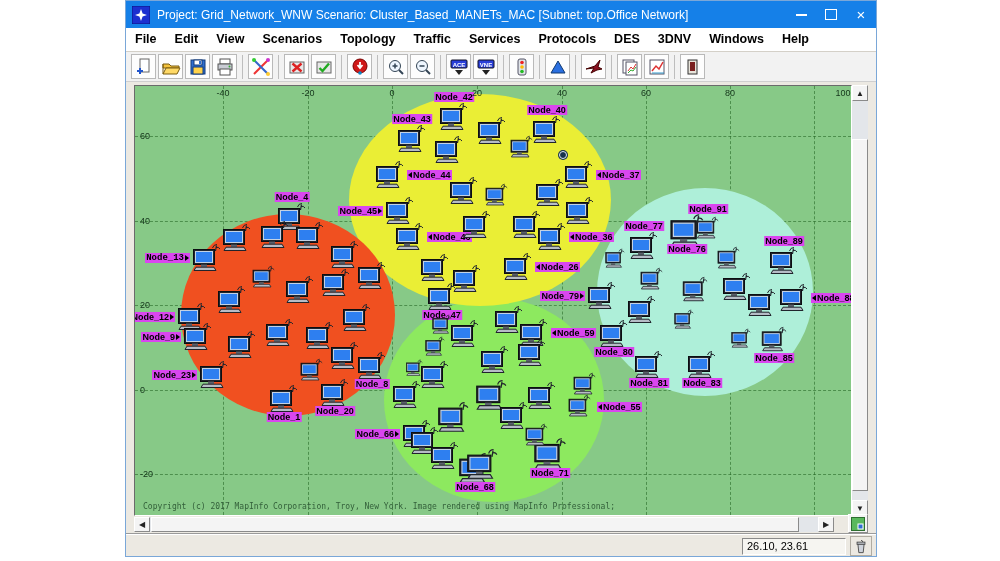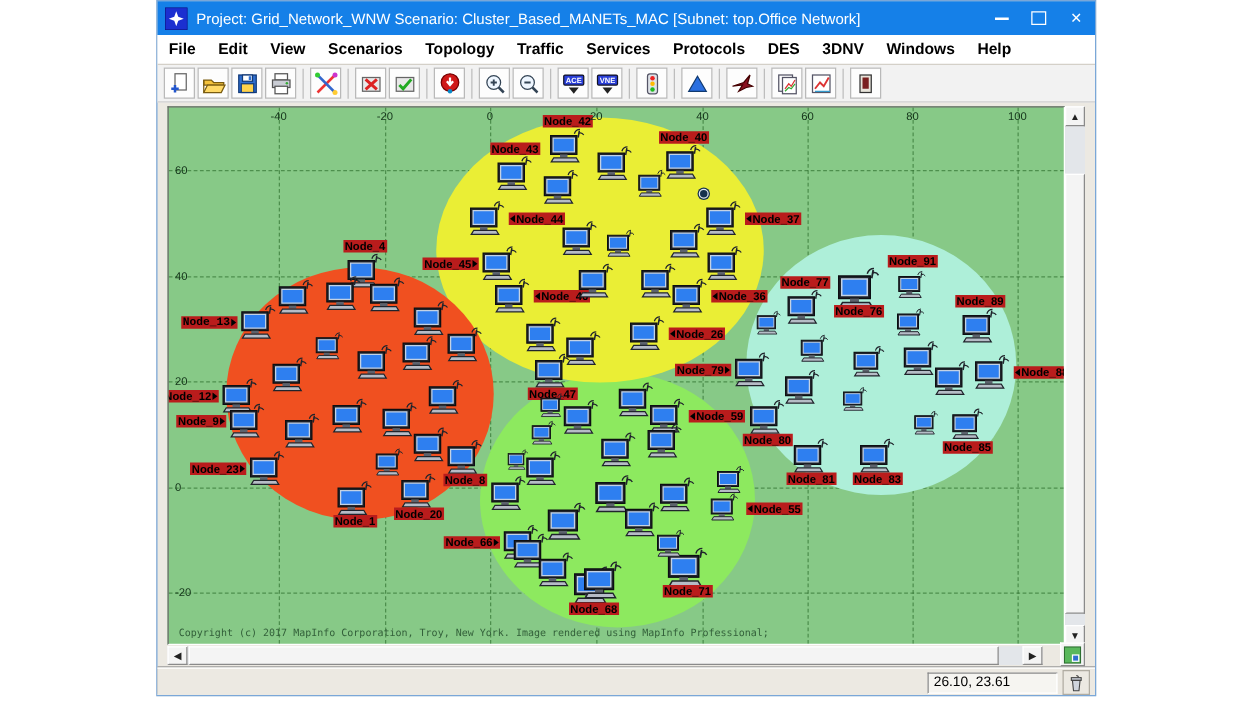--- a/index.html
+++ b/index.html
@@ -27,21 +27,21 @@
   .tb-sep{width:1px;height:24px;background:#bdbdbd;margin:0 4px;}
   
   #map{position:absolute;left:8px;top:84px;width:716px;height:429px;background:#87C987;
        overflow:hidden;border:1px solid;border-color:#6b6b6b #fff #fff #6b6b6b;box-sizing:content-box;}
   .gridv{position:absolute;top:0;bottom:0;width:0;border-left:1px dashed rgba(30,95,30,.55);}
   .gridh{position:absolute;left:0;right:0;height:0;border-top:1px dashed rgba(30,95,30,.55);}
   .tick-x{position:absolute;top:2px;transform:translateX(-50%);font-size:9px;color:#14341a;z-index:6;}
   .tick-y{position:absolute;left:5px;transform:translateY(-50%);font-size:9px;color:#14341a;z-index:6;}
   .cluster{position:absolute;border-radius:50%;}
   .node{position:absolute;width:32px;height:29px;z-index:4;}
-  .nlabel{position:absolute;background:#b91c1c;color:#000;font-size:9px;font-weight:bold;
+  .nlabel{position:absolute;background:#d946ef;color:#000;font-size:9px;font-weight:bold;
           line-height:10px;padding:0 1px;white-space:nowrap;z-index:7;display:flex;align-items:center;}
   .nlabel.left{right:33px;top:50%;transform:translateY(-50%);}
   .nlabel.right{left:33px;top:50%;transform:translateY(-50%);}
   .nlabel.above{bottom:29px;left:50%;transform:translateX(-50%);}
   .nlabel.below{top:28px;left:50%;transform:translateX(-50%);}
   .nlabel.left::after{content:"";display:inline-block;margin-left:1px;
       border-top:3px solid transparent;border-bottom:3px solid transparent;border-left:4px solid #000;}
   .nlabel.right::before{content:"";display:inline-block;margin-right:1px;
       border-top:3px solid transparent;border-bottom:3px solid transparent;border-right:4px solid #000;}
   .dotnode{position:absolute;width:6px;height:6px;border-radius:50%;background:#16324c;
@@ -259,21 +259,21 @@
         <div class="cluster" style="left: 249px; top: 212px; width: 220px; height: 204px; background: rgb(141, 233, 95);"></div>
         <div class="cluster" style="left: 214px; top: 8px; width: 262px; height: 212px; background: rgb(234, 238, 53);"></div>
         <div class="cluster" style="left: 46px; top: 128px; width: 214px; height: 202px; background: rgb(240, 80, 32);"></div>
         <div class="tick-x" style="left: 88px;">-40</div>
         <div class="tick-x" style="left: 173px;">-20</div>
         <div class="tick-x" style="left: 257px;">0</div>
         <div class="tick-x" style="left: 342px;">20</div>
         <div class="tick-x" style="left: 427px;">40</div>
         <div class="tick-x" style="left: 511px;">60</div>
         <div class="tick-x" style="left: 595px;">80</div>
-        <div class="tick-x" style="left: 679px;">100</div>
+        <div class="tick-x" style="left: 708px;">100</div>
         <div class="tick-y" style="top: 50px;">60</div>
         <div class="tick-y" style="top: 135px;">40</div>
         <div class="tick-y" style="top: 219px;">20</div>
         <div class="tick-y" style="top: 304px;">0</div>
         <div class="tick-y" style="top: 388px;">-20</div>
         <div class="node" style="left: 56px; top: 157px; font-family: Liberation Mono, monospace;">
           <svg width="32" height="29" viewBox="0 0 32 29" style="position:absolute;left:0px;top:-0.5px;">
             <path d="M24.5 8 L25.5 2.5" stroke="#20242c" stroke-width="1.2" fill="none"></path>
             <path d="M21.5 5 Q22.5 1.5 26 1.5" stroke="#20242c" fill="none"></path>
             <path d="M25 4.5 Q27.5 3.5 29 6" stroke="#20242c" fill="none"></path>
@@ -1037,21 +1037,21 @@
             <path d="M24.5 8 L25.5 2.5" stroke="#20242c" stroke-width="1.2" fill="none"></path>
             <path d="M21.5 5 Q22.5 1.5 26 1.5" stroke="#20242c" fill="none"></path>
             <path d="M25 4.5 Q27.5 3.5 29 6" stroke="#20242c" fill="none"></path>
             <rect x="2.5" y="6.5" width="21" height="15" fill="#20242c" stroke="#0c0e12"></rect>
             <rect x="4.5" y="8.5" width="17" height="11" fill="#2e7ff0" stroke="#c3d2e4"></rect>
             <rect x="10" y="21.5" width="6" height="2.5" fill="#5c626c"></rect>
             <path d="M3 27.5 L25 27.5 L23 24.2 L5 24.2 Z" fill="#b6bcc6" stroke="#20242c"></path>
           </svg>
           <div class="nlabel above">Node_77</div>
         </div>
-        <div class="node" style="left: 579px; top: 128px; text-decoration: underline;">
+        <div class="node" style="left: 557px; top: 128px; text-decoration: underline;">
           <svg width="25.6" height="23.200000000000003" viewBox="0 0 32 29" style="position:absolute;left:3.1999999999999993px;top:2.3999999999999986px;">
             <path d="M24.5 8 L25.5 2.5" stroke="#20242c" stroke-width="1.2" fill="none"></path>
             <path d="M21.5 5 Q22.5 1.5 26 1.5" stroke="#20242c" fill="none"></path>
             <path d="M25 4.5 Q27.5 3.5 29 6" stroke="#20242c" fill="none"></path>
             <rect x="2.5" y="6.5" width="21" height="15" fill="#20242c" stroke="#0c0e12"></rect>
             <rect x="4.5" y="8.5" width="17" height="11" fill="#2e7ff0" stroke="#c3d2e4"></rect>
             <rect x="10" y="21.5" width="6" height="2.5" fill="#5c626c"></rect>
             <path d="M3 27.5 L25 27.5 L23 24.2 L5 24.2 Z" fill="#b6bcc6" stroke="#20242c"></path>
           </svg>
           <div class="nlabel above">Node_91</div>

